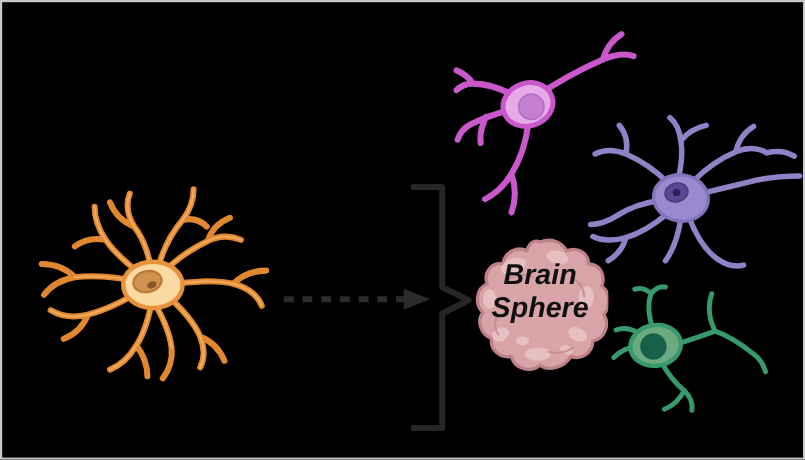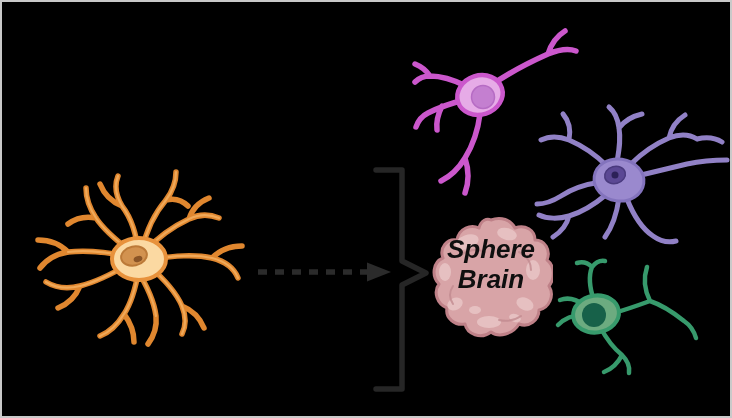--- a/index.html
+++ b/index.html
@@ -128,17 +128,17 @@
     </g>
     <g fill="none" stroke="#c28b90" stroke-width="2" stroke-linecap="round" opacity="0.8">
       <path d="M30,44 C38,38 48,36 56,40"></path>
       <path d="M90,40 C98,44 102,50 102,58"></path>
       <path d="M24,74 C20,80 20,86 24,92"></path>
       <path d="M70,108 C78,110 86,108 92,104"></path>
     </g>
   </svg>
 
   <div class="sphere-label">
+    <div>Brain</div>
     <div>Sphere</div>
-    <div>Brain</div>
   </div>
 
 </div>
 
 </body></html>

